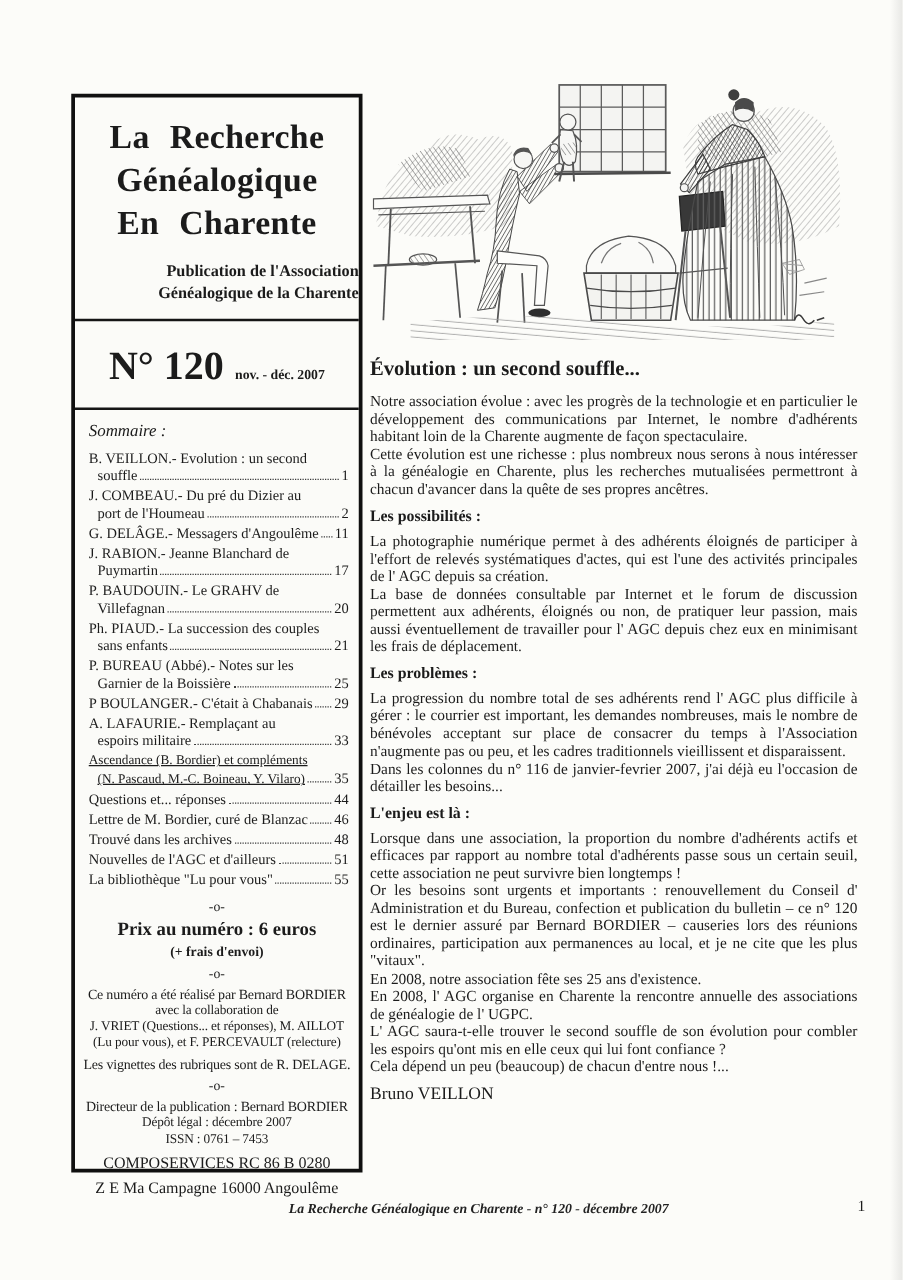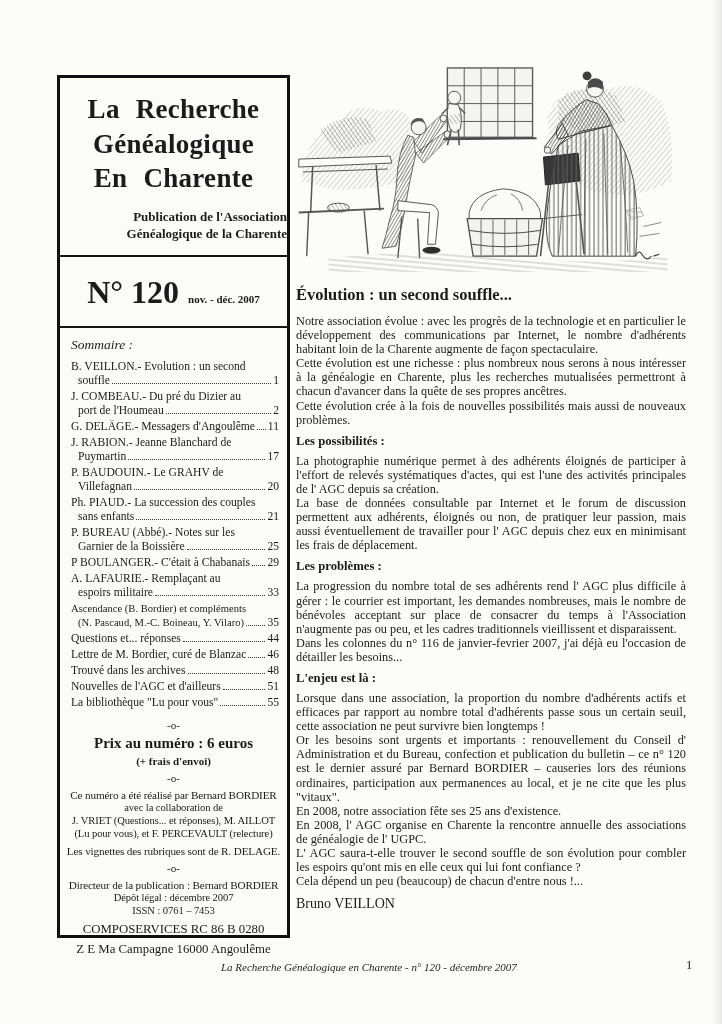--- a/index.html
+++ b/index.html
@@ -21,40 +21,40 @@
 
   .sommaire{padding:9px 8px 0 11px;}
   .sommaire-heading{font-style:italic;font-size:13.5px;margin-bottom:7px;}
   .toc-item{margin-bottom:2px;}
   .toc-line1{font-size:11.6px;line-height:14px;}
   .toc-line2{display:flex;align-items:baseline;font-size:11.6px;line-height:14px;overflow:hidden;}
   .toc-line1 + .toc-line2{padding-left:7px;}
   .toc-text{white-space:nowrap;flex:0 1 auto;}
   .toc-dots{flex:1 1 auto;min-width:5px;border-bottom:1.4px dotted #3c3c3c;margin:0 2px 3px 2px;}
   .toc-page{flex:0 0 auto;}
-  .toc-small{font-size:10.6px;}
+  .toc-small{font-size:10.6px;text-decoration:underline;}
 
   .credits{text-align:center;padding:2px 2px 0;}
   .c-sep{font-size:11px;margin:5px 0 4px;}
   .c-bold{font-size:15px;font-weight:700;margin-top:2px;}
   .c-bsmall{font-size:11px;font-weight:700;margin-top:3px;}
   .c-line{font-size:11.2px;margin-top:5px;white-space:nowrap;letter-spacing:-.15px;}
   .c-small{font-size:10.6px;line-height:13px;letter-spacing:-.1px;white-space:nowrap;}
   .c-caps{font-size:12.8px;margin-top:5px;}
 
   
   .article{position:absolute;left:296px;top:62px;width:390px;}
   .illustration{width:378px;height:213px;margin:0 0 8px 2px;}
   .article-title{font-size:16.5px;margin:10px 0 9px;font-weight:700;}
   .blocks .para{font-size:12.3px;line-height:14.1px;text-align:justify;}
   .blocks .heading{font-size:12.7px;font-weight:700;margin:7px 0 5px;}
   .signature{text-align:left;font-size:14px;margin-top:8px;padding-right:6px;}
 
   
-  .footer-text{position:absolute;left:221px;top:961px;font-style:italic;font-size:11px;color:#222;}
+  .footer-text{position:absolute;left:231px;top:961px;font-style:italic;font-size:11px;color:#222;font-weight:bold;}
   .page-number{position:absolute;left:686px;top:958px;font-size:12.5px;}
 </style>
 </head>
 <body>
 
 <div class="page">
 
   <aside class="mast-box">
     <h1 class="mast-title" style="margin-bottom:0;">
       <div>La Recherche</div>
@@ -344,21 +344,20 @@
       </svg>
     </div>
 
     <h2 class="article-title">Évolution : un second souffle...</h2>
     <div class="blocks">
 
         <div class="para">Notre association évolue : avec les progrès de la technologie et en particulier le développement des communications par Internet, le nombre d'adhérents habitant loin de la Charente augmente de façon spectaculaire.</div>
 
         <div class="para">Cette évolution est une richesse : plus nombreux nous serons à nous intéresser à la généalogie en Charente, plus les recherches mutualisées permettront à chacun d'avancer dans la quête de ses propres ancêtres.</div>
 
-        <div class="para">Cette évolution crée à la fois de nouvelles possibilités mais aussi de nouveaux problèmes.</div>
 
         <div class="heading">Les possibilités :</div>
 
         <div class="para">La photographie numérique permet à des adhérents éloignés de participer à l'effort de relevés systématiques d'actes, qui est l'une des activités principales de l' AGC depuis sa création.</div>
 
         <div class="para">La base de données consultable par Internet et le forum de discussion permettent aux adhérents, éloignés ou non, de pratiquer leur passion, mais aussi éventuellement de travailler pour l' AGC depuis chez eux en minimisant les frais de déplacement.</div>
 
         <div class="heading">Les problèmes :</div>
 
         <div class="para">La progression du nombre total de ses adhérents rend l' AGC plus difficile à gérer : le courrier est important, les demandes nombreuses, mais le nombre de bénévoles acceptant sur place de consacrer du temps à l'Association n'augmente pas ou peu, et les cadres traditionnels vieillissent et disparaissent.</div>

